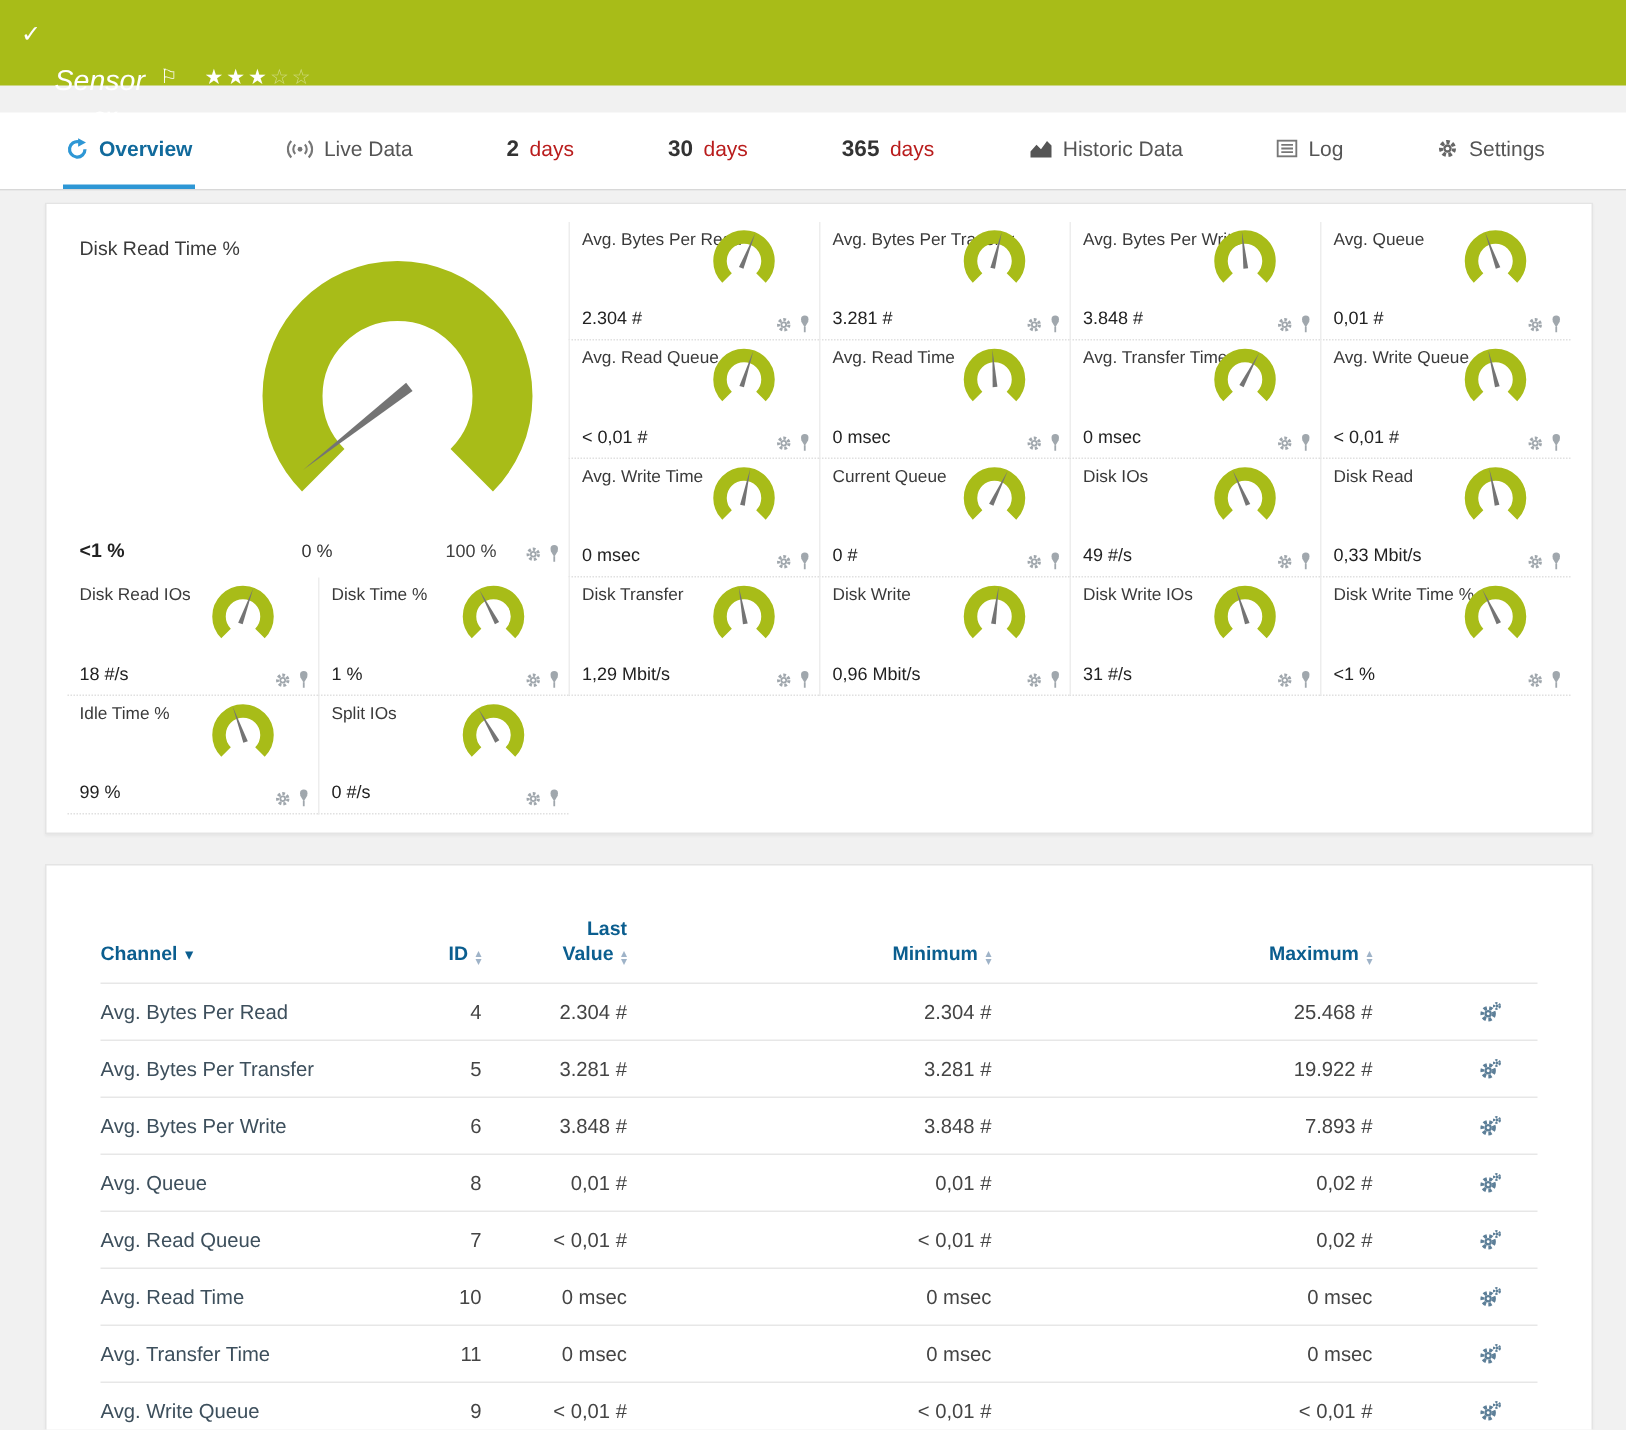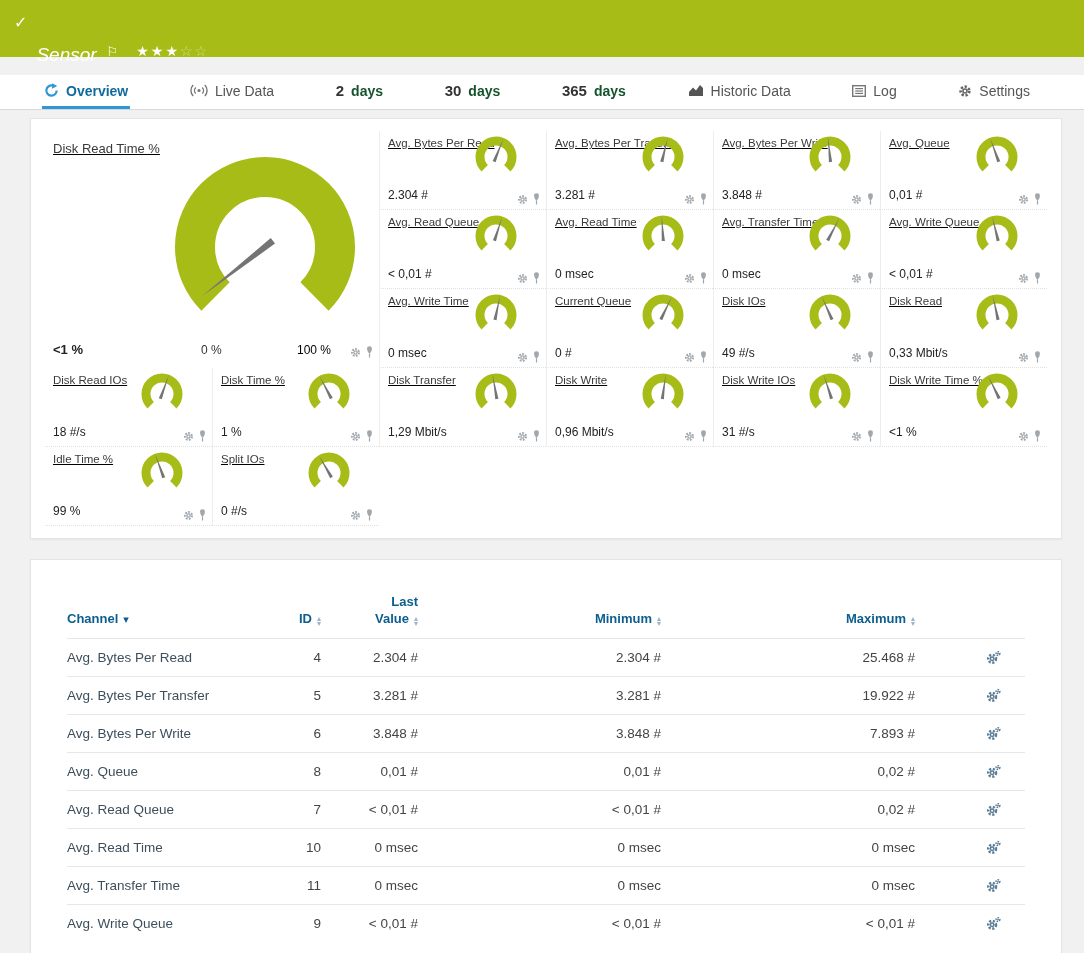--- a/index.html
+++ b/index.html
@@ -16,50 +16,50 @@
   .title-row { display:flex; align-items:center; gap:8px;margin-top:34px; }
   .kind { font-style:italic; font-size:19px; }
   .title { font-size:19px; font-weight:bold; letter-spacing:.2px; }
   .flag { font-size:13px; margin:-8px 0 0 2px; cursor:pointer; }
   .stars { margin:-8px 0 0 10px; letter-spacing:2px; font-size:14px; cursor:pointer; }
   .star.e { opacity:.45; }
   .status { font-size:11px; font-weight:bold; margin:7px 0 0 26px; }
 
   
   .tabbar { margin-top:18px; background:#fff; border-bottom:1px solid #d8d8d8;
-    height:35px; display:flex; align-items:stretch; justify-content:space-between;
+    height:52px; display:flex; align-items:stretch; justify-content:space-between;
     padding:0 52px 0 42px; }
   .tab { display:flex; align-items:center; gap:7px; font-size:14px; color:#555;
     border-bottom:3px solid transparent; padding:0 2px; cursor:pointer; }
   .tab.active { color:#116a9c; font-weight:bold; border-bottom-color:var(--underline,#2e97d5); }
   .tab .num { font-weight:bold; color:#333; font-size:15px; }
-  .tab .num + .tlabel { color:#14532d; font-weight:bold; }
+  .tab .num + .tlabel { color:#b91c1c; font-weight:normal; }
   .ticon { display:flex; align-items:center; }
 
   
   .content { padding:8px 22px 0 30px; }
   .panel { background:#fff; border:1px solid #e4e4e4; box-shadow:0 1px 2px rgba(0,0,0,.05); }
 
   
   .gauge-grid { display:grid; grid-template-columns:repeat(6,1fr); grid-auto-rows:79px;
     padding:12px 14px; }
   .tile { position:relative; border-left:1px solid #ededed; border-bottom:1px dotted #e0e0e0;
-    padding:6px 8px;text-decoration:underline; }
+    padding:6px 8px; }
   .tile:nth-child(14), .tile:nth-child(20) { border-left:none; }
   .tile.big { grid-column:span 2; grid-row:span 3; border:none; }
   .glabel { font-size:11.5px; color:#3a3a3a; white-space:nowrap; }
   .gsvg { position:absolute; top:3px; right:24px; width:52px; height:46px; }
   .gvalue { position:absolute; left:8px; bottom:7px; font-size:12px; color:#222; white-space:nowrap; }
   .gicons { position:absolute; right:5px; bottom:4px; display:flex; align-items:flex-end; gap:4px; }
   .gicons span { cursor:pointer; display:flex; }
   .tile.big .glabel { font-size:13px; padding-top:4px; }
   .big-dial { position:absolute; left:120px; top:16px; width:200px; height:200px; }
   .tile.big .gvalue { font-size:13px; font-weight:bold; bottom:11px; }
   .scale-min { position:absolute; left:156px; bottom:11px; font-size:12px; color:#333; }
-  .scale-max { position:absolute; left:252px; bottom:11px; font-size:12px; color:#000000; }
+  .scale-max { position:absolute; left:252px; bottom:11px; font-size:12px; color:#404040; }
   .tile.big .gicons { bottom:10px; }
 
   
   .table-panel { margin-top:20px; }
   .table-wrap { padding:34px 36px 12px; }
   .thead, .tr { display:grid; grid-template-columns:200px 54px 97px 243px 254px 1fr; }
   .thead { color:var(--table-header,#0b5e8f); font-weight:bold; font-size:13px;
     padding-bottom:12px; align-items:end; }
   .th { display:flex; align-items:flex-end; justify-content:flex-end; gap:5px; cursor:pointer; }
   .th.ch { justify-content:flex-start; }

